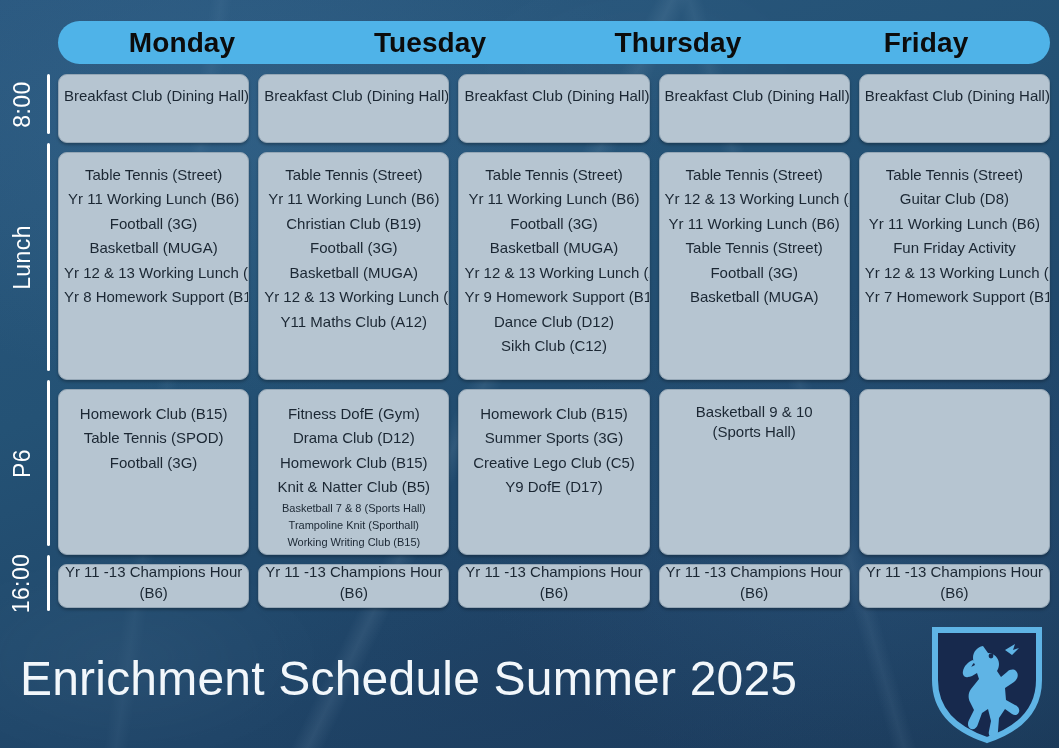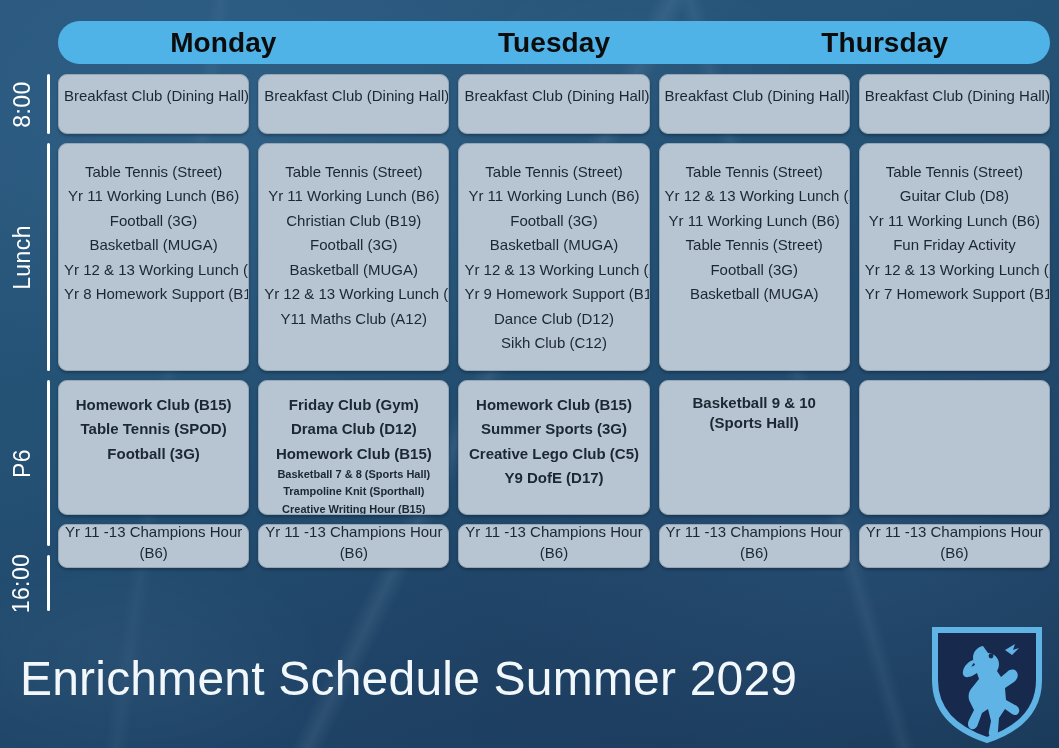--- a/index.html
+++ b/index.html
@@ -106,23 +106,23 @@
     height: 546px;
     display: flex;
     flex-direction: column;
     gap: 9px;
   }
   .grid-row {
     display: flex;
     gap: 9px;
     width: 100%;
   }
-  .row-breakfast { height: 60px; }
+  .row-breakfast { height: 69px; }
   .row-lunch     { height: 228px; }
-  .row-p6        { height: 135px; font-weight: bold; }
+  .row-p6        { height: 166px; }
   .row-sixteen   { height: 44px; }
 
   .cell {
     flex: 1 1 0;
     background: #b6c5d1;
     border-radius: 9px;
     border: 1px solid #95a7b6;
     box-shadow: 0 2px 3px rgba(0,0,0,0.26);
     display: flex;
     flex-direction: column;
@@ -146,21 +146,21 @@
     line-height: 1.56;
   }
   .cell .entry.two-line {
     white-space: normal;
     line-height: 1.3;
   }
 
   .row-breakfast .cell { justify-content: flex-start; padding-top: 9px; }
   .row-breakfast .entry { font-size: 15px; }
 
-  .row-lunch .cell { padding-top: 16px; }
+  .row-lunch .cell { padding-top: 10px; }
   .row-p6 .cell { padding-top: 12px; }
 
   .row-sixteen .cell { justify-content: center; padding-top: 0; }
   .row-sixteen .entry { font-size: 15px; line-height: 1.35; white-space: normal; }
 
   
   .footer-title {
     position: absolute;
     left: 20px;
     top: 655px;
@@ -184,20 +184,21 @@
 <body>
 
 <div class="bg-texture"></div>
 
 <div id="page">
 
   <div class="header-bar">
     <div class="day-head">Monday</div>
     <div class="day-head">Tuesday</div>
     <div class="day-head">Thursday</div>
+    <div class="day-head">Friday</div>
   </div>
 
   <div class="time-rail">
     <div class="time-label" style="top:0px;   height:60px;">
         <span>8:00</span>
       </div>
     <div class="rail-line" style="top:0px;   height:60px;"></div>
 
     <div class="time-label" style="top:69px;  height:228px;">
         <span>Lunch</span>
@@ -281,26 +282,27 @@
       </div>
     </div>
 
     <div class="grid-row row-p6">
       <div class="cell">
         <div class="entry">Homework Club (B15)</div>
         <div class="entry">Table Tennis (SPOD)</div>
         <div class="entry">Football (3G)</div>
       </div>
       <div class="cell">
-        <div class="entry">Friday Club (Gym)</div>
+        <div class="entry">Fitness DofE (Gym)</div>
         <div class="entry">Drama Club (D12)</div>
         <div class="entry">Homework Club (B15)</div>
+        <div class="entry">Knit &amp; Natter Club (B5)</div>
         <div class="entry small">Basketball  7 &amp; 8  (Sports Hall)</div>
         <div class="entry small">Trampoline Knit (Sporthall)</div>
-        <div class="entry small">Creative Writing Hour (B15)</div>
+        <div class="entry small">Working Writing Club (B15)</div>
       </div>
       <div class="cell">
         <div class="entry">Homework Club (B15)</div>
         <div class="entry">Summer Sports (3G)</div>
         <div class="entry">Creative Lego Club (C5)</div>
         <div class="entry">Y9 DofE (D17)</div>
       </div>
       <div class="cell">
         <div class="entry two-line" style="max-width:150px;">Basketball  9 &amp; 10 (Sports Hall)</div>
       </div>
@@ -320,21 +322,21 @@
       <div class="cell">
           <div class="entry">Yr 11 -13 Champions Hour (B6)</div>
         </div>
       <div class="cell">
           <div class="entry">Yr 11 -13 Champions Hour (B6)</div>
         </div>
     </div>
 
   </div>
 
-  <div class="footer-title">Enrichment Schedule Summer 2029</div>
+  <div class="footer-title">Enrichment Schedule Summer 2025</div>
 
   <svg class="crest" viewBox="0 0 120 124">
     <path d="M8 10 H112 V60 C112 92 90 110 60 120 C30 110 8 92 8 60 Z" fill="#17294d" stroke="#5fb4e5" stroke-width="6"></path>
     <g fill="#5fb4e5">
       <path d="M56 26 c-6 1 -10 6 -10 12 c0 3 1 5 2 7 l-6 3 c-3 2 -4 5 -3 7
                c1 2 4 2 6 1 l5 -3 l2 6 l-8 10 c-3 4 -3 9 -1 13 l4 8 l-5 10
                c-2 4 -1 8 2 9 c3 1 6 -1 7 -5 l4 -11 l6 -4 l3 12 l-2 10
                c-1 4 1 7 4 7 c3 0 5 -3 5 -7 l1 -13 l6 -9 l7 5 c3 2 6 1 7 -2
                c1 -3 -1 -6 -4 -7 l-9 -5 l-1 -12 l9 -6 c4 -3 5 -8 2 -11
                c-2 -2 -6 -2 -9 1 l-6 5 l-4 -6 c1 -2 2 -4 2 -7 c0 -6 -5 -11 -11 -11 z"></path>

